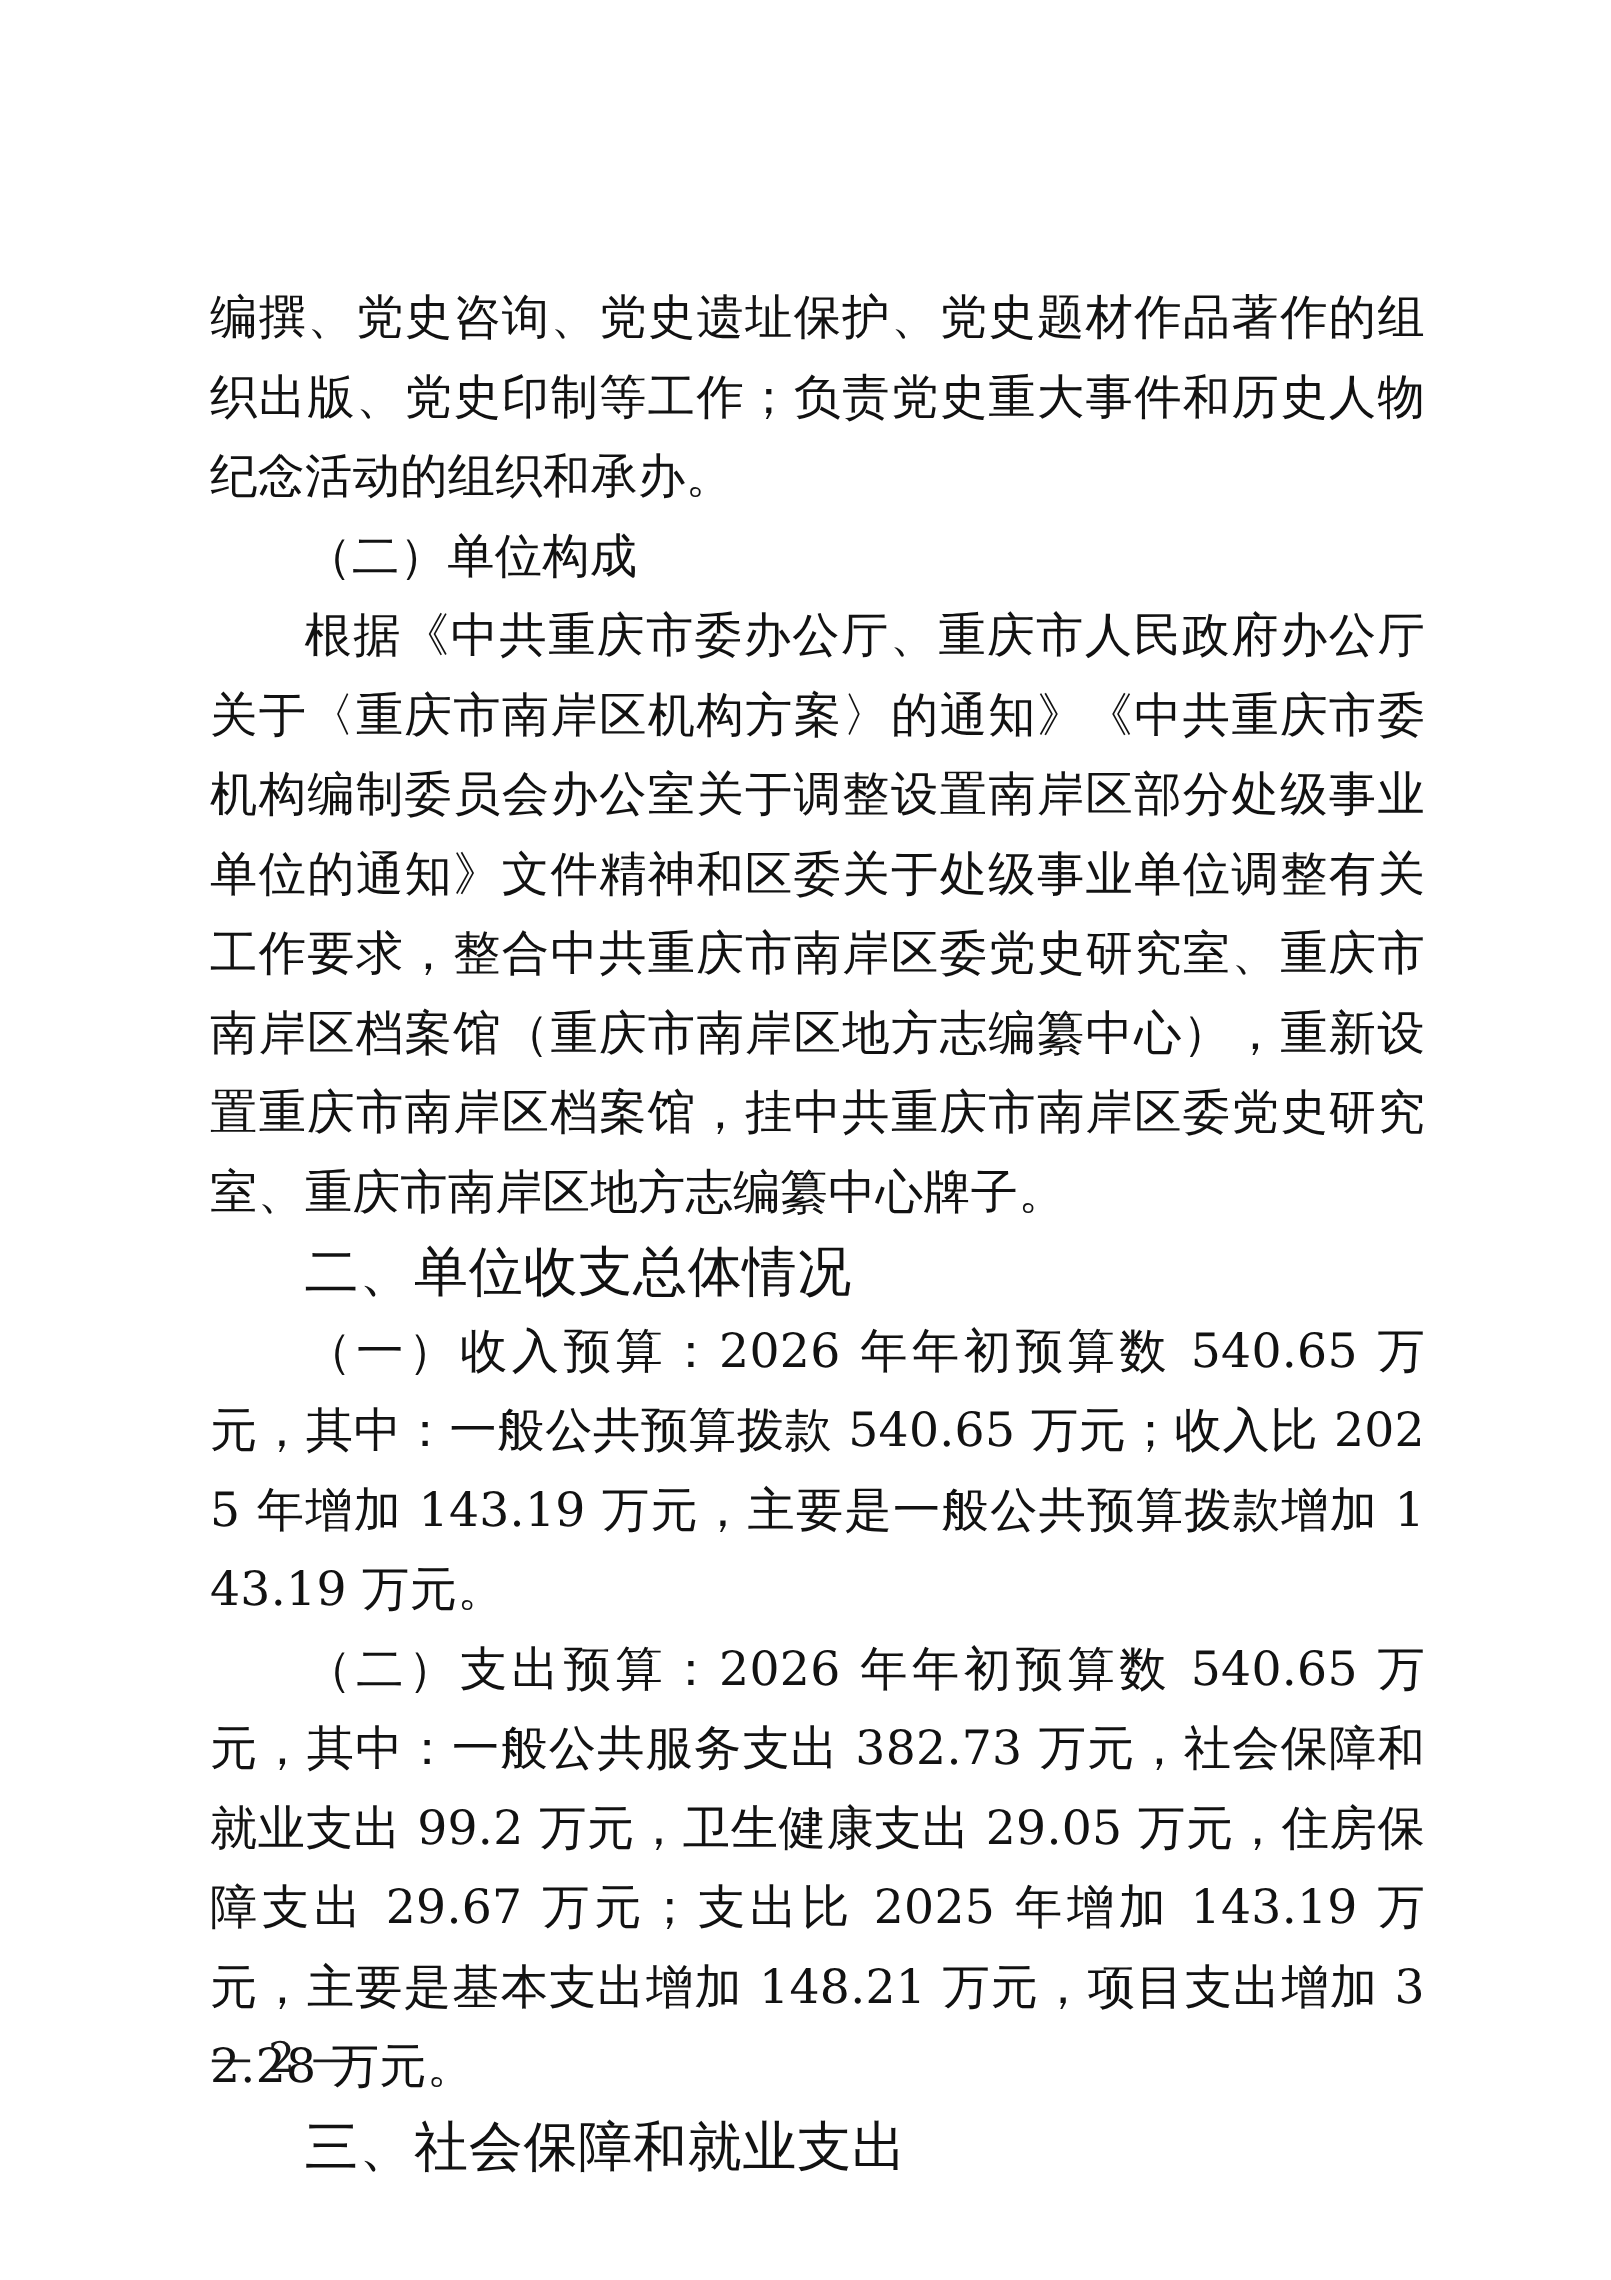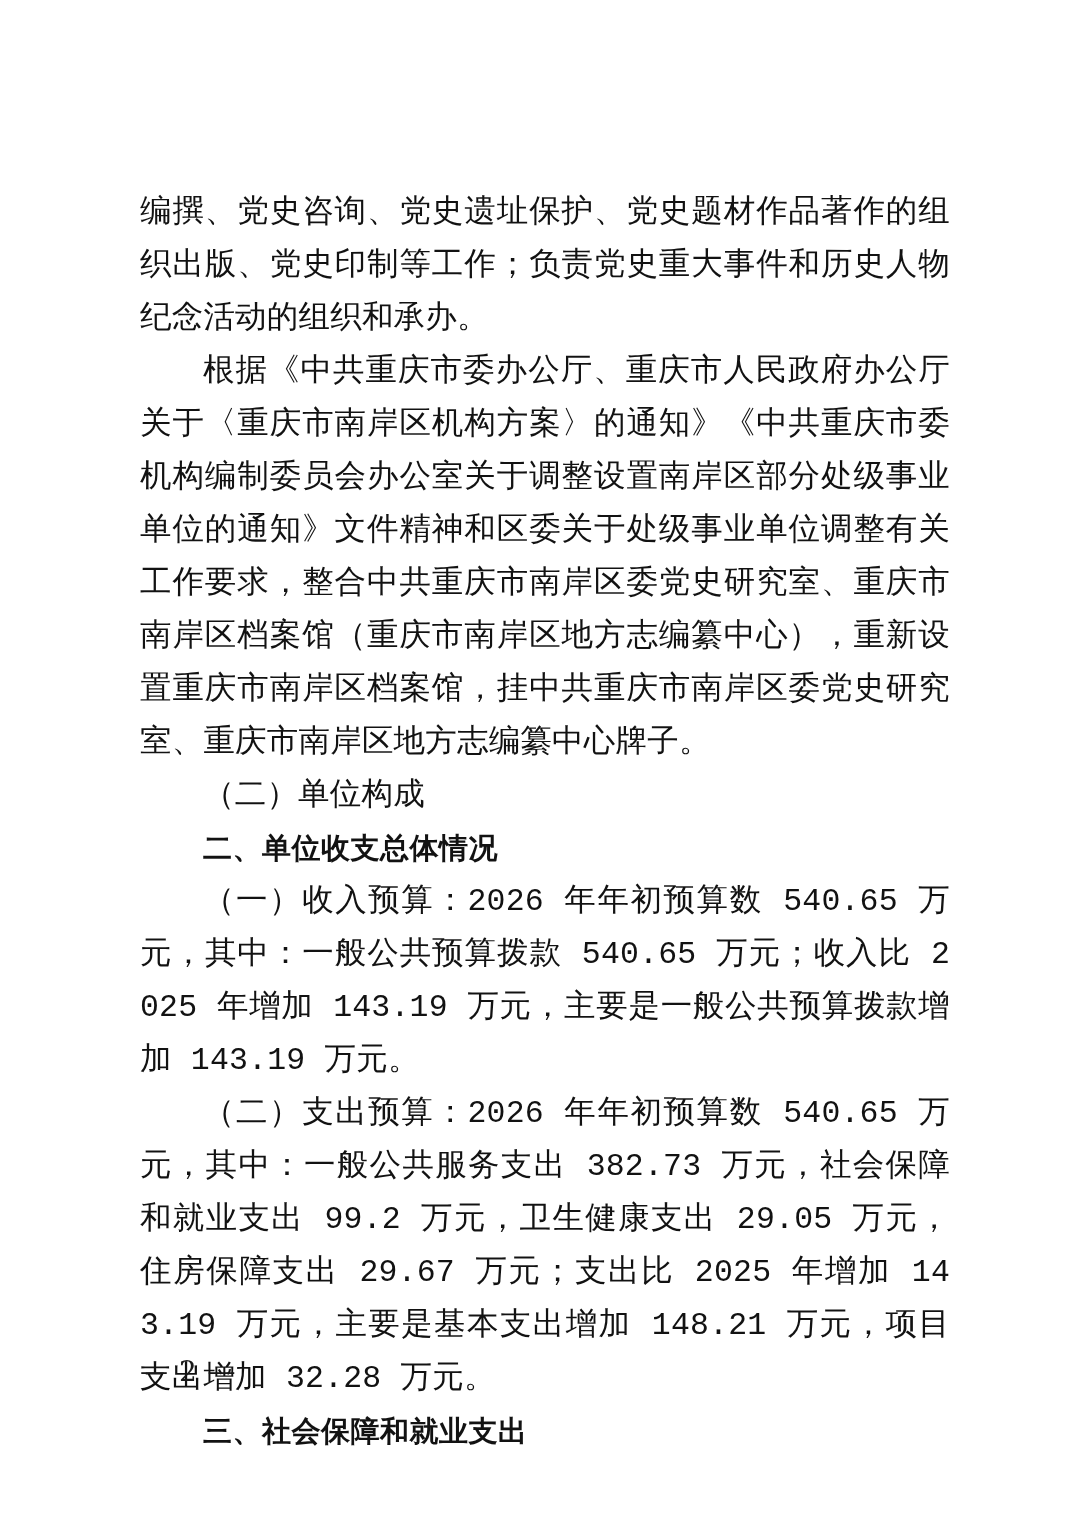--- a/index.html
+++ b/index.html
@@ -26,29 +26,28 @@
     width: 810px;
   }
   .para {
     font-size: 31.5px;
     line-height: 53px;
     letter-spacing: 0.2px;
     text-align: justify;
     text-justify: inter-ideograph;
     margin: 0 0 0 0;
     word-break: break-all;
-    font-family: Liberation Mono, monospace;
   }
   .indent {
     text-indent: 63px;
   }
   .heading {
-    font-size: 29px;
+    font-size: 36px;
     line-height: 53px;
-    font-weight: bold;
+    font-weight: normal;
     text-indent: 63px;
     margin: 0;
     letter-spacing: 0.5px;
   }
   .page-number {
     position: absolute;
     left: 140px;
     top: 1352px;
     font-size: 28px;
     line-height: 40px;
@@ -58,23 +57,23 @@
 </style>
 </head>
 <body>
 
 <div class="page">
 
   <div class="doc-body">
 
     <p class="para">编撰、党史咨询、党史遗址保护、党史题材作品著作的组织出版、党史印制等工作；负责党史重大事件和历史人物纪念活动的组织和承办。</p>
 
+    <p class="para indent">（二）单位构成</p>
+
     <p class="para indent">根据《中共重庆市委办公厅、重庆市人民政府办公厅关于〈重庆市南岸区机构方案〉的通知》《中共重庆市委机构编制委员会办公室关于调整设置南岸区部分处级事业单位的通知》文件精神和区委关于处级事业单位调整有关工作要求，整合中共重庆市南岸区委党史研究室、重庆市南岸区档案馆（重庆市南岸区地方志编纂中心），重新设置重庆市南岸区档案馆，挂中共重庆市南岸区委党史研究室、重庆市南岸区地方志编纂中心牌子。</p>
-
-    <p class="para indent">（二）单位构成</p>
 
     <p class="heading">二、单位收支总体情况</p>
 
     <p class="para indent">（一）收入预算：2026 年年初预算数 540.65 万元，其中：一般公共预算拨款 540.65 万元；收入比 2025 年增加 143.19 万元，主要是一般公共预算拨款增加 143.19 万元。</p>
 
     <p class="para indent">（二）支出预算：2026 年年初预算数 540.65 万元，其中：一般公共服务支出 382.73 万元，社会保障和就业支出 99.2 万元，卫生健康支出 29.05 万元，住房保障支出 29.67 万元；支出比 2025 年增加 143.19 万元，主要是基本支出增加 148.21 万元，项目支出增加 32.28 万元。</p>
 
     <p class="heading">三、社会保障和就业支出</p>
 
   </div>

